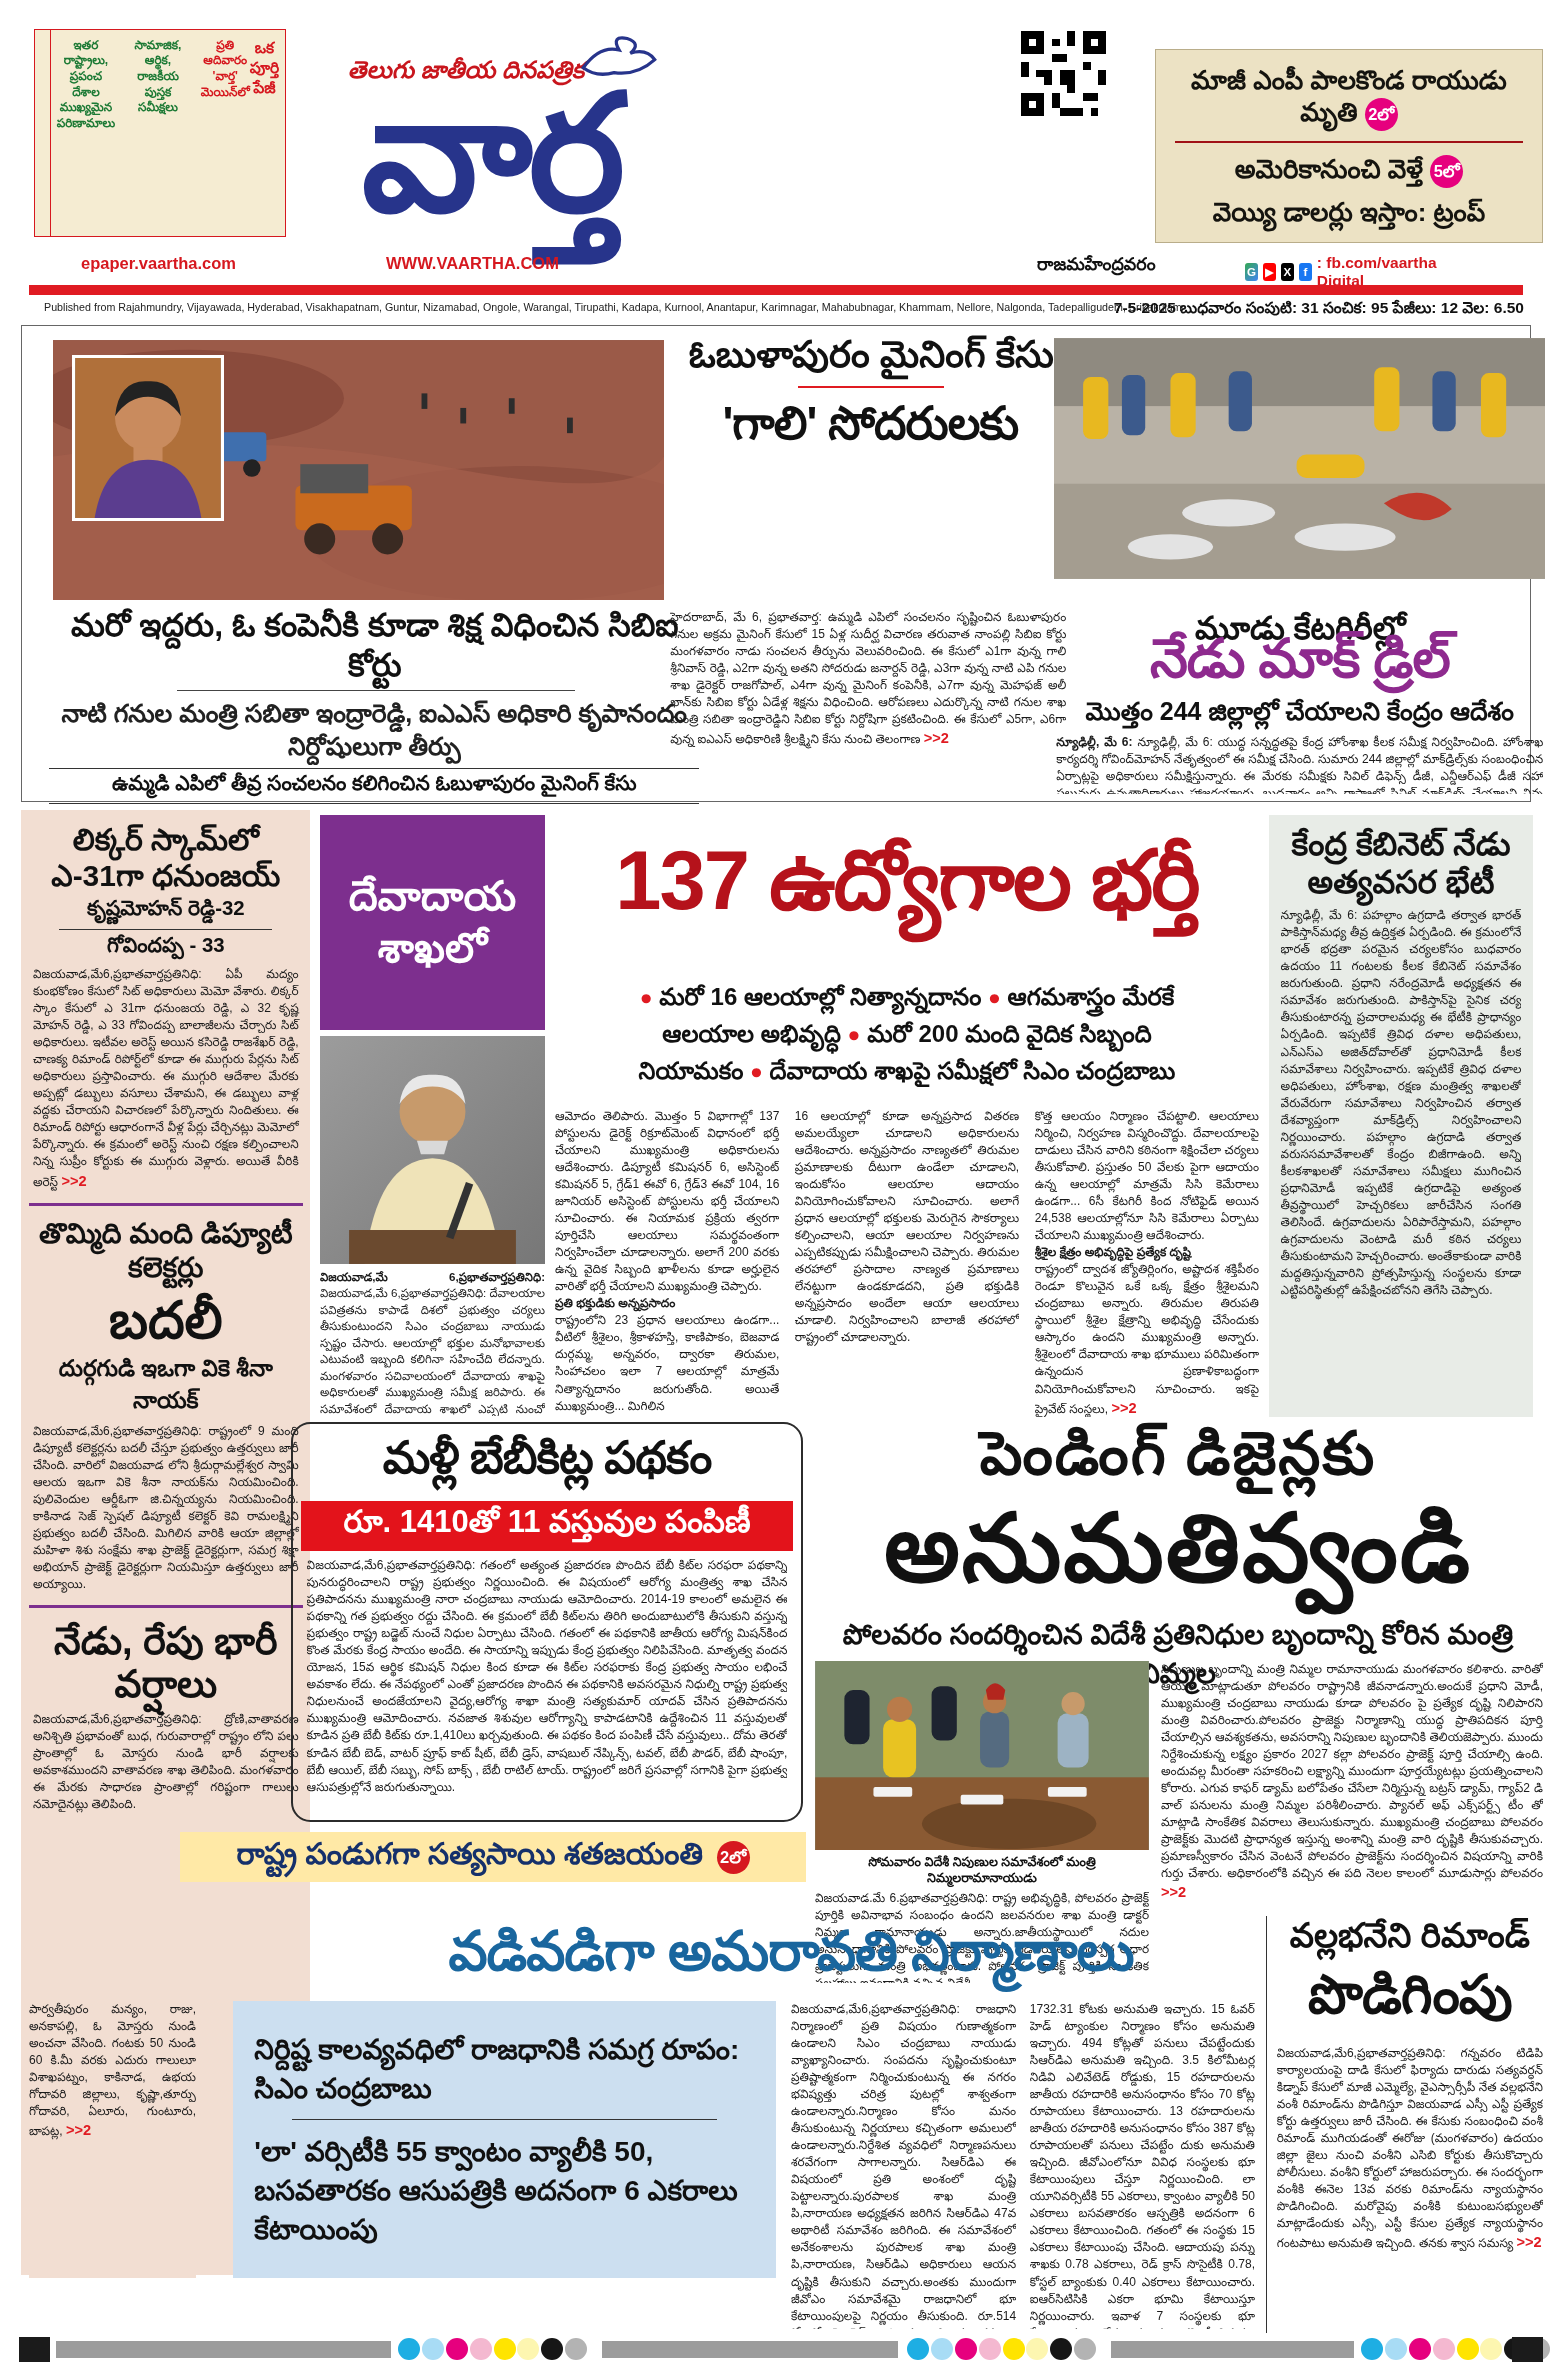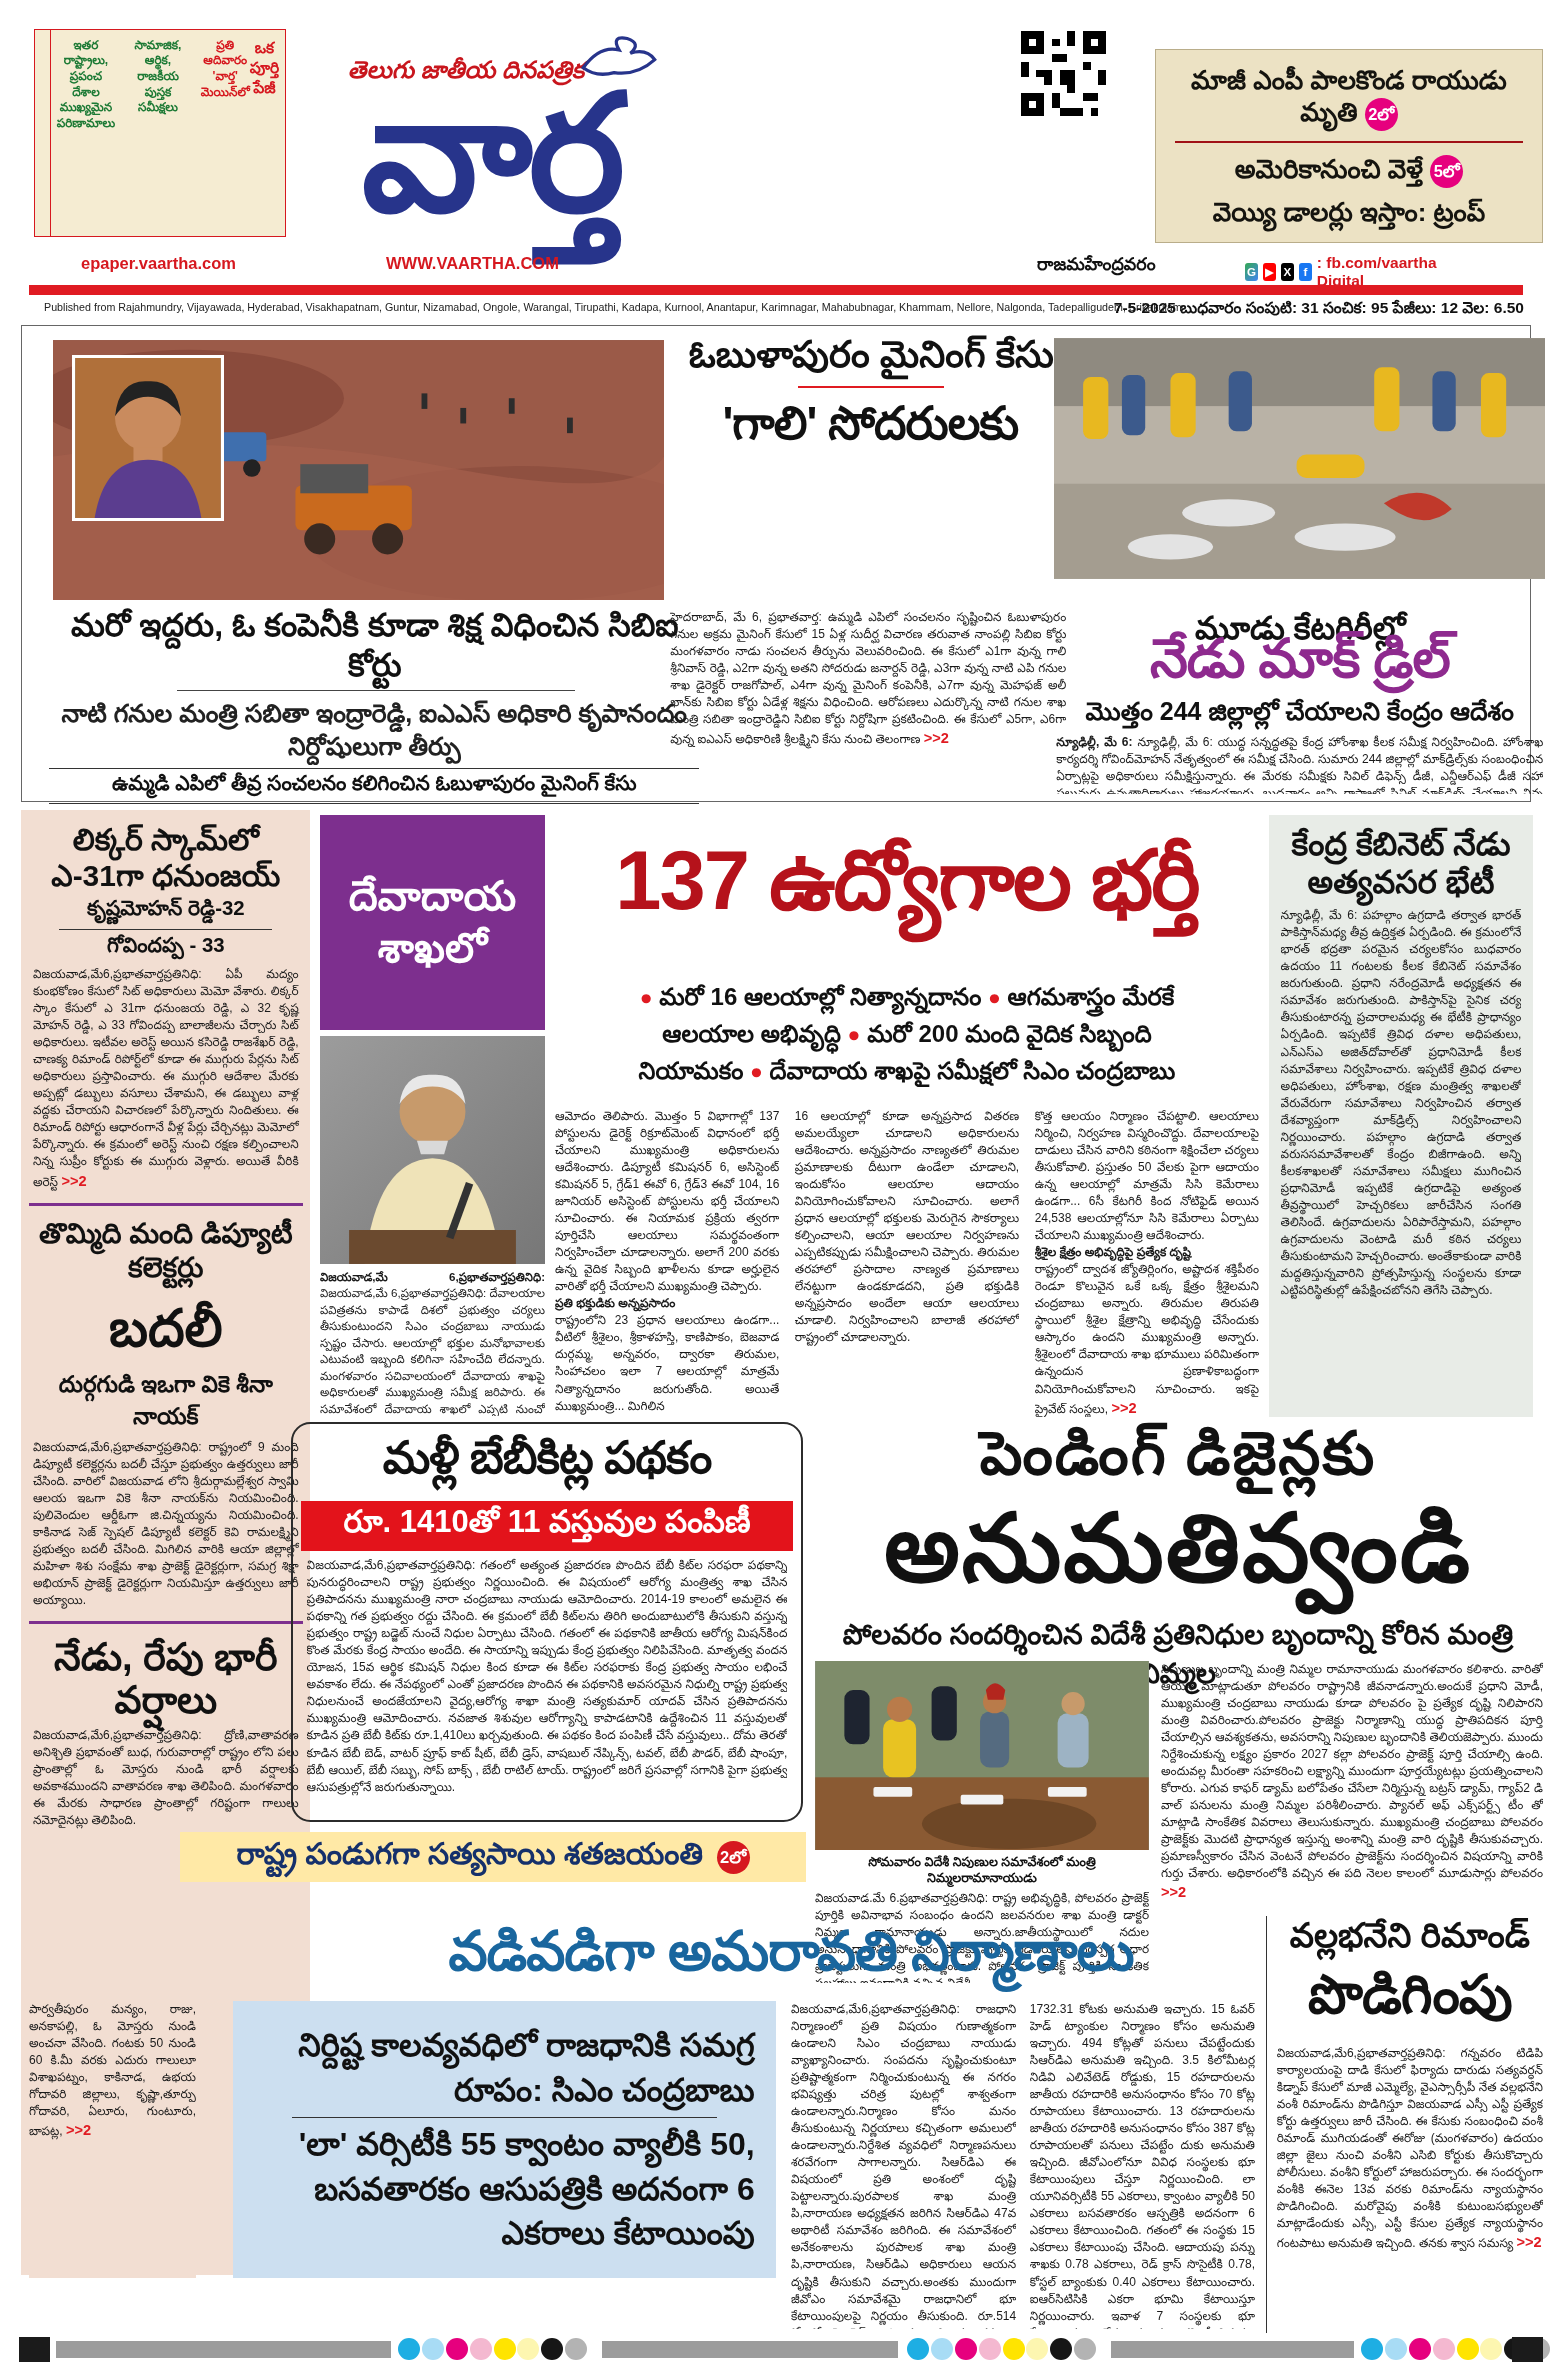--- a/index.html
+++ b/index.html
@@ -57,21 +57,21 @@
   .md-kicker{left:1042px;top:260px;width:472px;font-size:32px;font-weight:bold;text-align:center;margin-top:24px;}
   .md-head{left:1032px;top:301px;width:491px;font-size:54px;font-weight:bold;text-align:center;color:#8e2a8e;letter-spacing:-1px;}
   .md-deck{left:1032px;top:371px;width:491px;font-size:25px;font-weight:bold;text-align:center;}
   .md-body{left:1034px;top:408px;width:487px;height:60px;overflow:hidden;font-size:12px;}
   
   .rail{left:21.3px;top:810px;width:289px;height:1465px;background:#f2ded2;box-sizing:border-box;padding:9.7px 11.6px;}
   .rail h2{margin:1.9px 0;font-size:30px;text-align:center;line-height:1.2;}
   .rail .sub{font-size:20.4px;font-weight:bold;text-align:center;margin:3.9px 0;}
   .rail .subrule{border-top:1.5px solid #333;width:80%;margin:3.9px auto;}
   .rail-div{border-top:3.9px solid #7d2f8e;margin:11.6px -3.9px;}
-  .big-badali{font-size:52px;font-weight:bold;text-align:center;margin:16px;line-height:1.05;}
+  .big-badali{font-size:52px;font-weight:bold;text-align:center;margin:8px;line-height:1.05;}
   .rain-head{font-size:38px;font-weight:bold;text-align:center;line-height:1.15;margin:3.9px 0;}
   
   .devlabel{left:320px;top:815px;width:225px;height:215px;background:#7d2f8e;color:#fff;display:flex;align-items:center;
             justify-content:center;text-align:center;font-size:41px;font-weight:bold;line-height:1.25;}
   .devcol0{left:320px;top:1269px;width:225px;height:147px;overflow:hidden;font-size:11.6px;}
   .devhead{left:555px;top:833px;width:704px;font-size:83px;font-weight:bold;color:#b5121b;text-align:center;letter-spacing:-1.9px;}
   .devbullets{left:555px;top:978px;width:704px;font-size:24px;font-weight:bold;text-align:center;line-height:1.55;}
   .bdot{color:#e01b22;font-size:21.3px;}
   .devcols{left:555px;top:1108px;width:704px;height:309px;display:flex;gap:15.5px;overflow:hidden;}
   .devcols .c{flex:1;overflow:hidden;}
@@ -90,21 +90,21 @@
   .pend-h1{left:813px;top:1419px;width:730px;font-size:60px;font-weight:bold;text-align:center;letter-spacing:1.9px;}
   .pend-h2{left:813px;top:1494px;width:730px;font-size:95px;font-weight:bold;text-align:center;letter-spacing:1.9px;line-height:1.15;}
   .pend-deck{left:813px;top:1619px;width:730px;font-size:28px;font-weight:bold;text-align:center;}
   .pend-cap{left:815px;top:1855px;width:334px;font-size:12.6px;font-weight:bold;text-align:center;line-height:1.25;}
   .pend-below{left:815px;top:1890px;width:334px;height:93px;overflow:hidden;font-size:12px;}
   .pend-col{left:1161px;top:1661px;width:382px;height:322px;overflow:hidden;font-size:12px;}
   
   .ama-head{left:325px;top:1919px;width:932px;font-size:55px;font-weight:bold;color:#19669e;text-align:center;letter-spacing:-1px;}
   .ama-box{left:233px;top:2001px;width:543px;height:277px;background:#ccdff0;box-sizing:border-box;padding:17.5px 21.3px;
            display:flex;flex-direction:column;justify-content:space-evenly;}
-  .ama-box .l1{font-size:32px;font-weight:bold;text-align:right;line-height:1.4;}
+  .ama-box .l1{font-size:28px;font-weight:bold;text-align:left;line-height:1.4;}
   .ama-box .sep{border-top:1.9px solid #333;width:85%;margin:0 auto;}
   .ama-cols{left:791px;top:2001px;width:464px;height:328px;display:flex;gap:13.6px;overflow:hidden;}
   .ama-cols .c{flex:1;overflow:hidden;}
   .rail-tail{left:29px;top:2001px;width:167px;height:277px;overflow:hidden;font-size:12px;background:#f2ded2;}
   
   .val{left:1266px;top:1916px;width:277px;height:417px;}
   .val .h1{font-size:34px;font-weight:bold;text-align:center;}
   .val .h2{font-size:54px;font-weight:bold;text-align:center;letter-spacing:-1px;}
   .val .b{height:291px;overflow:hidden;margin-top:5.8px;}
   

